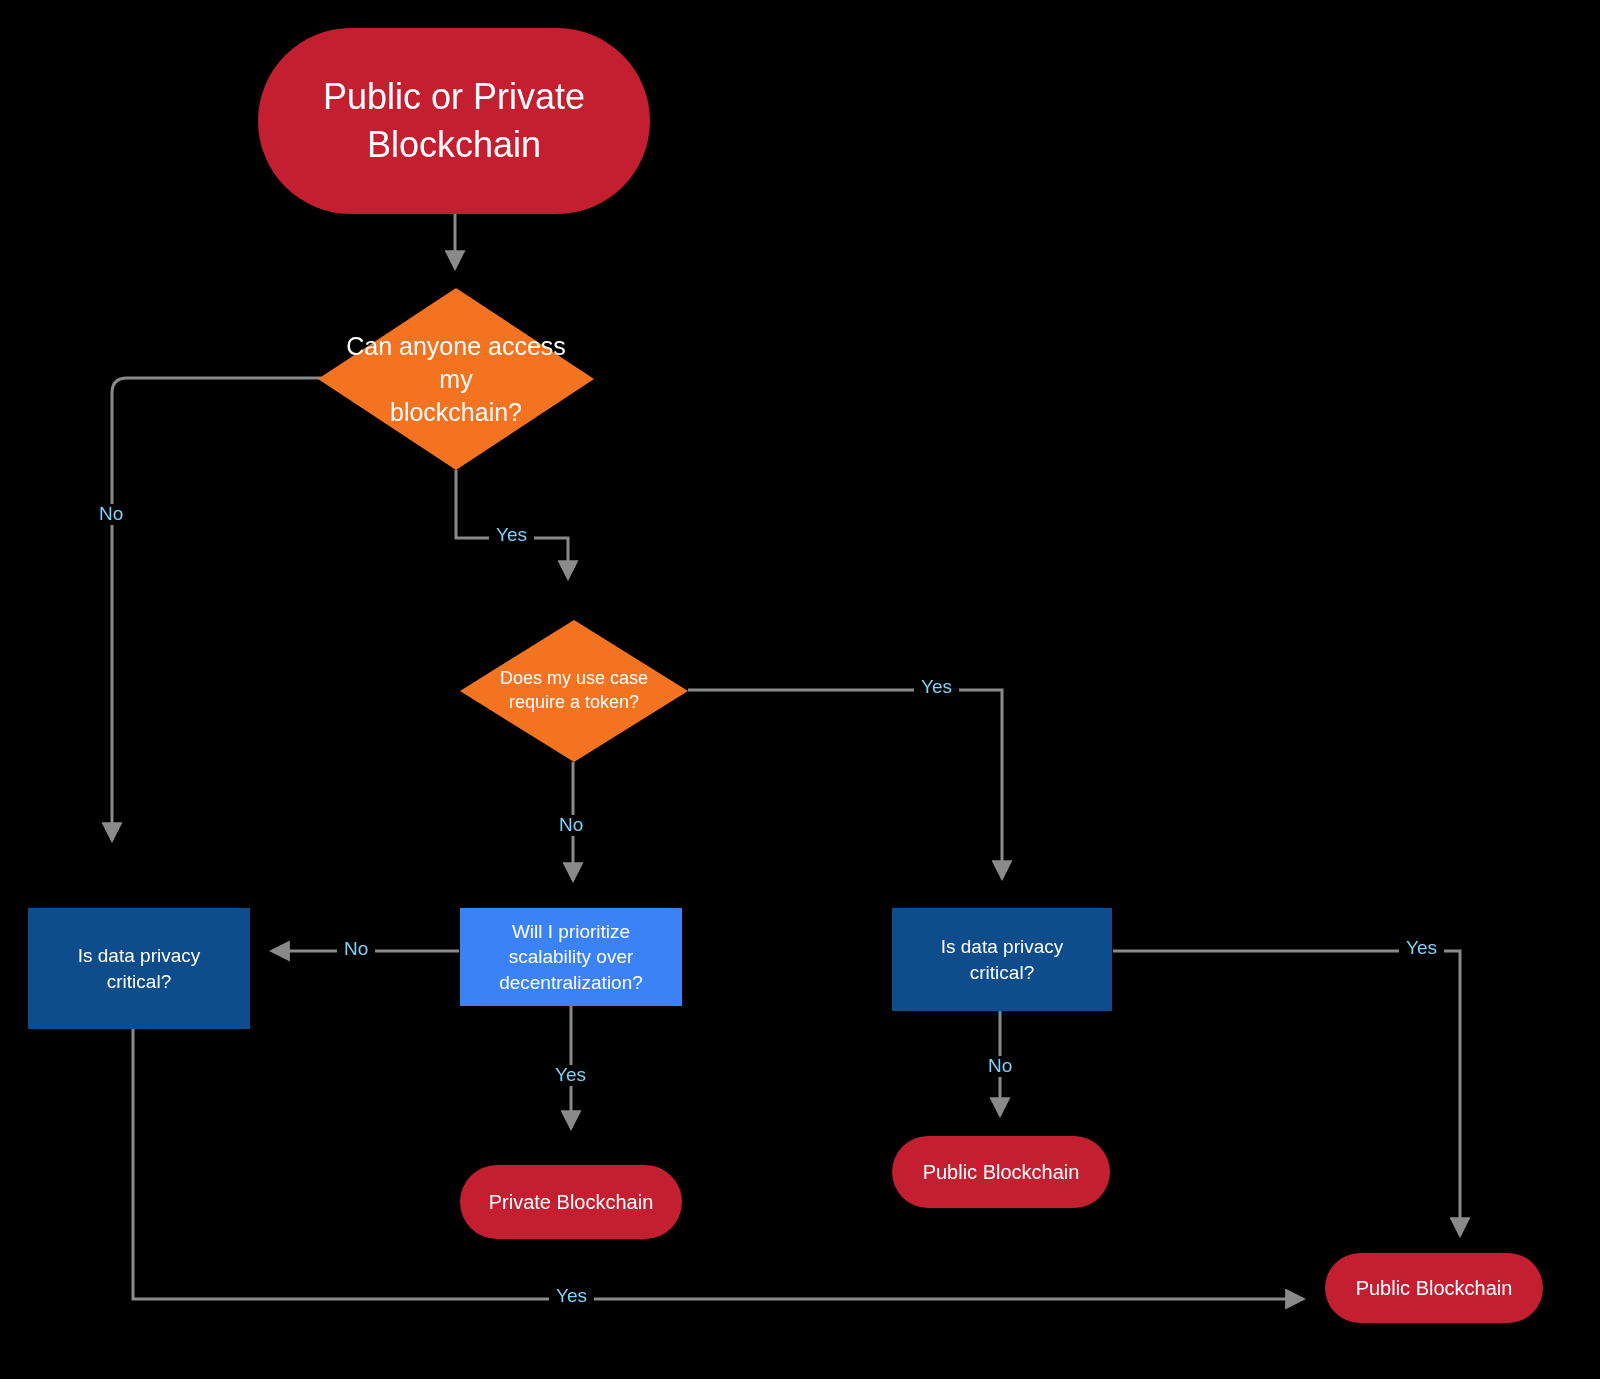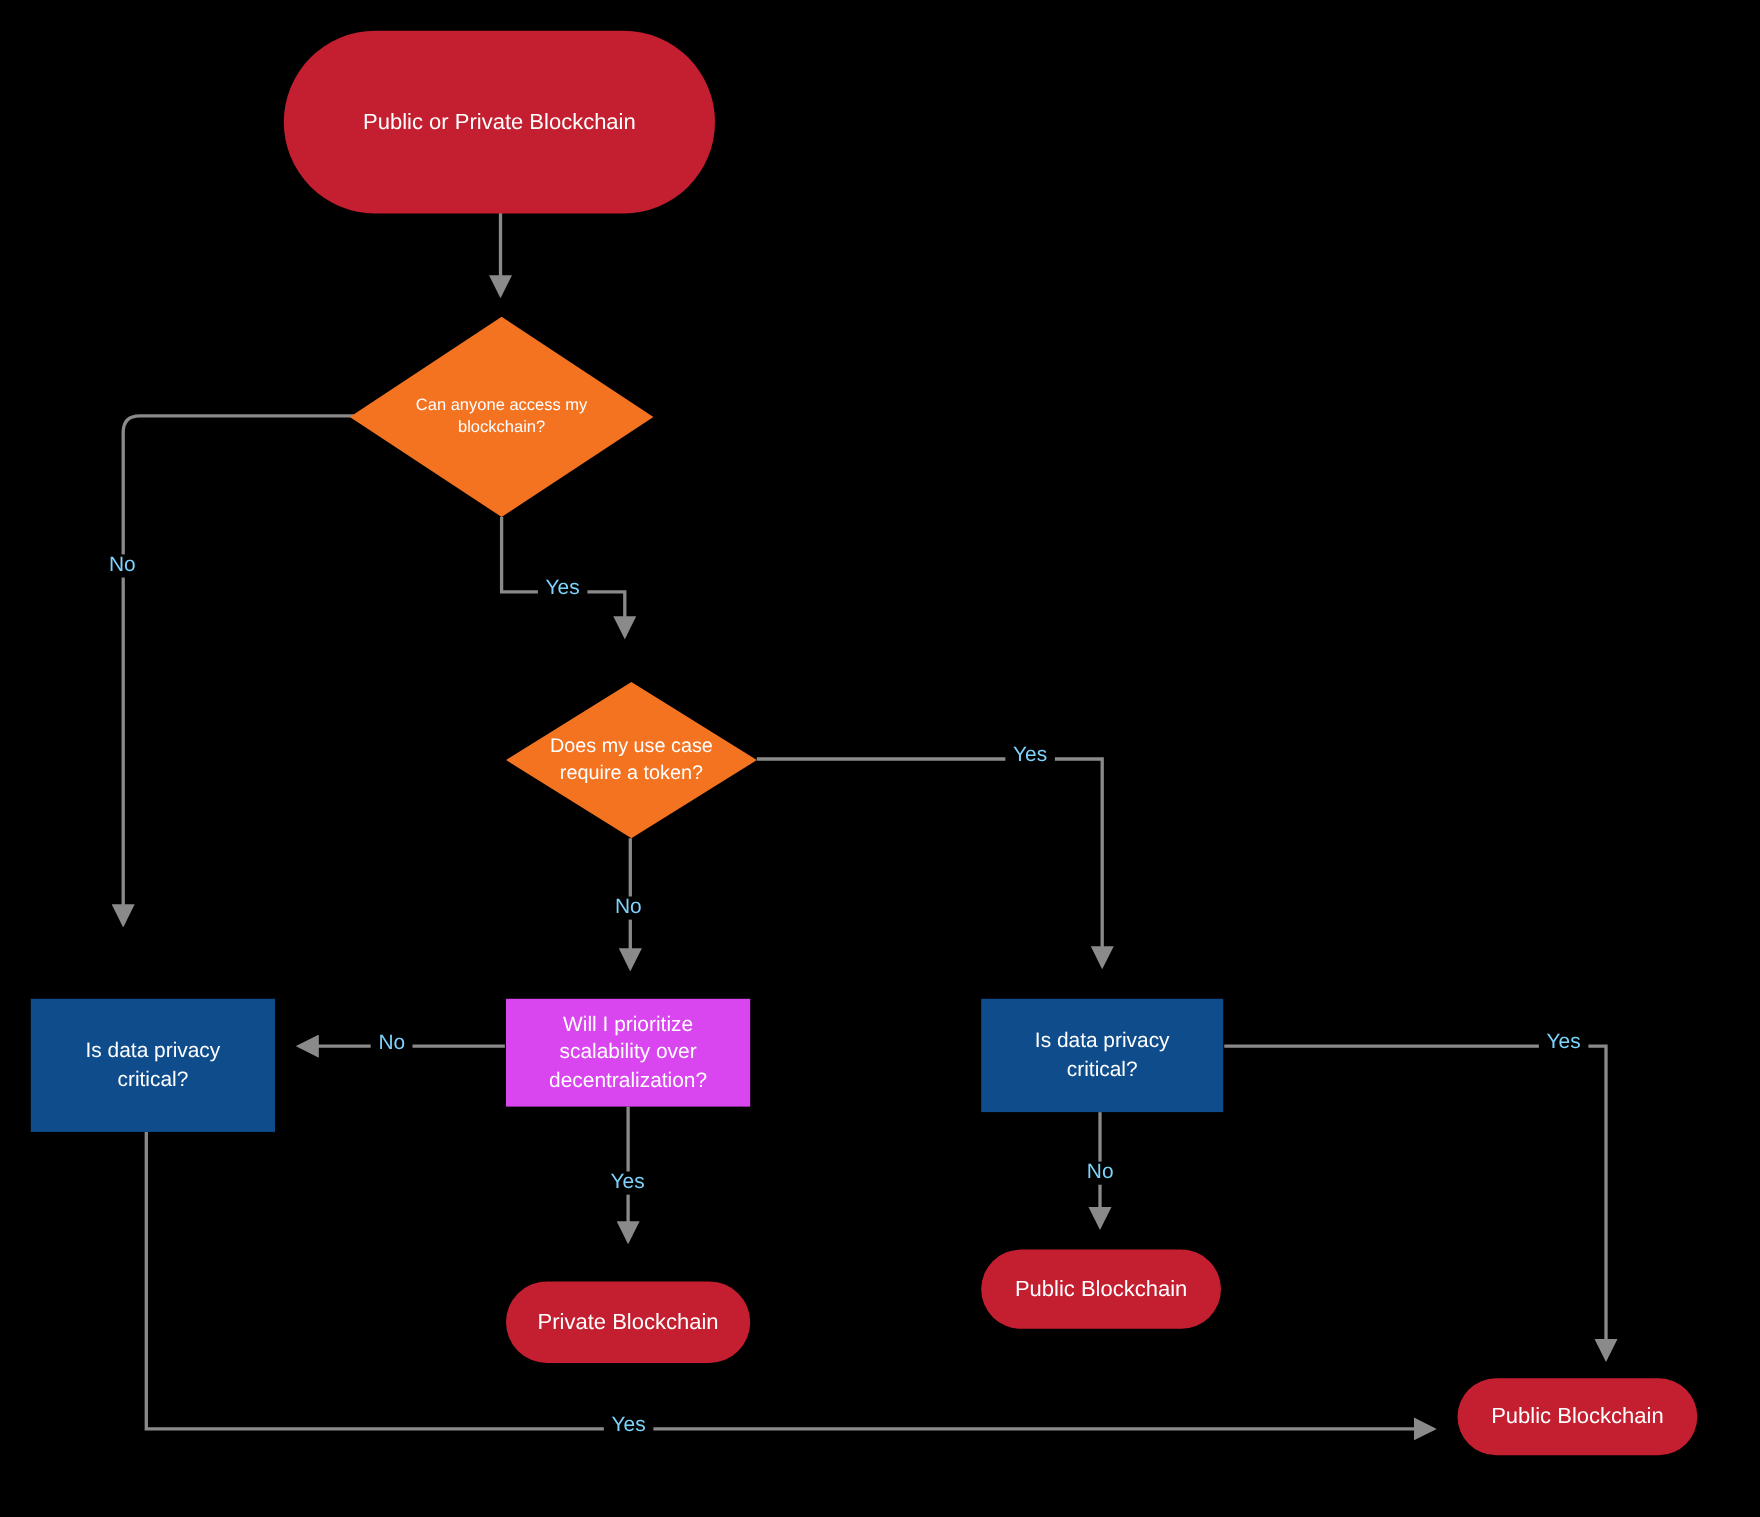--- a/index.html
+++ b/index.html
@@ -112,46 +112,46 @@
      down then right to hybrid --&gt;
     <path d="M 133,1029 L 133,1299 L 1303,1299" fill="none" stroke="#8a8a8a" stroke-width="3" marker-end="url(#arrow)"></path>
 
      right then down to hybrid --&gt;
     <path d="M 1113,951 L 1460,951 L 1460,1235" fill="none" stroke="#8a8a8a" stroke-width="3" marker-end="url(#arrow)"></path>
 
      down to public_blockchain --&gt;
     <path d="M 1000,1011 L 1000,1115" fill="none" stroke="#8a8a8a" stroke-width="3" marker-end="url(#arrow)"></path>
   </svg>
 
-  <div class="node terminal" style="left:258px; top:28px; width:392px; height:166px; background:#c41f30; font-size:20px;">
+  <div class="node terminal" style="left:258px; top:28px; width:392px; height:186px; background:#c41f30; font-size:36px;">
     <span class="label">Public or Private Blockchain</span>
   </div>
 
-  <div class="node decision" style="left:318px; top:288px; width:276px; height:182px; font-size:15px;">
+  <div class="node decision" style="left:318px; top:288px; width:276px; height:182px; font-size:25px;">
     <svg class="diamond-shape" viewBox="0 0 276 182" preserveAspectRatio="none">
       <polygon points="138,0 276,91 138,182 0,91" fill="#f37321"></polygon>
     </svg>
     <span class="label">Can anyone access my
 blockchain?</span>
   </div>
 
   <div class="node decision" style="left:460px; top:620px; width:228px; height:142px; font-size:18px;">
     <svg class="diamond-shape" viewBox="0 0 228 142" preserveAspectRatio="none">
       <polygon points="114,0 228,71 114,142 0,71" fill="#f37321"></polygon>
     </svg>
     <span class="label">Does my use case
 require a token?</span>
   </div>
 
   <div class="node process" style="left:28px; top:908px; width:222px; height:121px; background:#0f4c8c; font-size:19px;">
     <span class="label">Is data privacy
 critical?</span>
   </div>
 
-  <div class="node process" style="left:460px; top:908px; width:222px; height:98px; background:#d946ef; font-size:19px;">
+  <div class="node process" style="left:460px; top:908px; width:222px; height:98px; background:#3b82f6; font-size:19px;">
     <span class="label">Will I prioritize
 scalability over
 decentralization?</span>
   </div>
 
   <div class="node process" style="left:892px; top:908px; width:220px; height:103px; background:#0f4c8c; font-size:19px;">
     <span class="label">Is data privacy
 critical?</span>
   </div>
 

